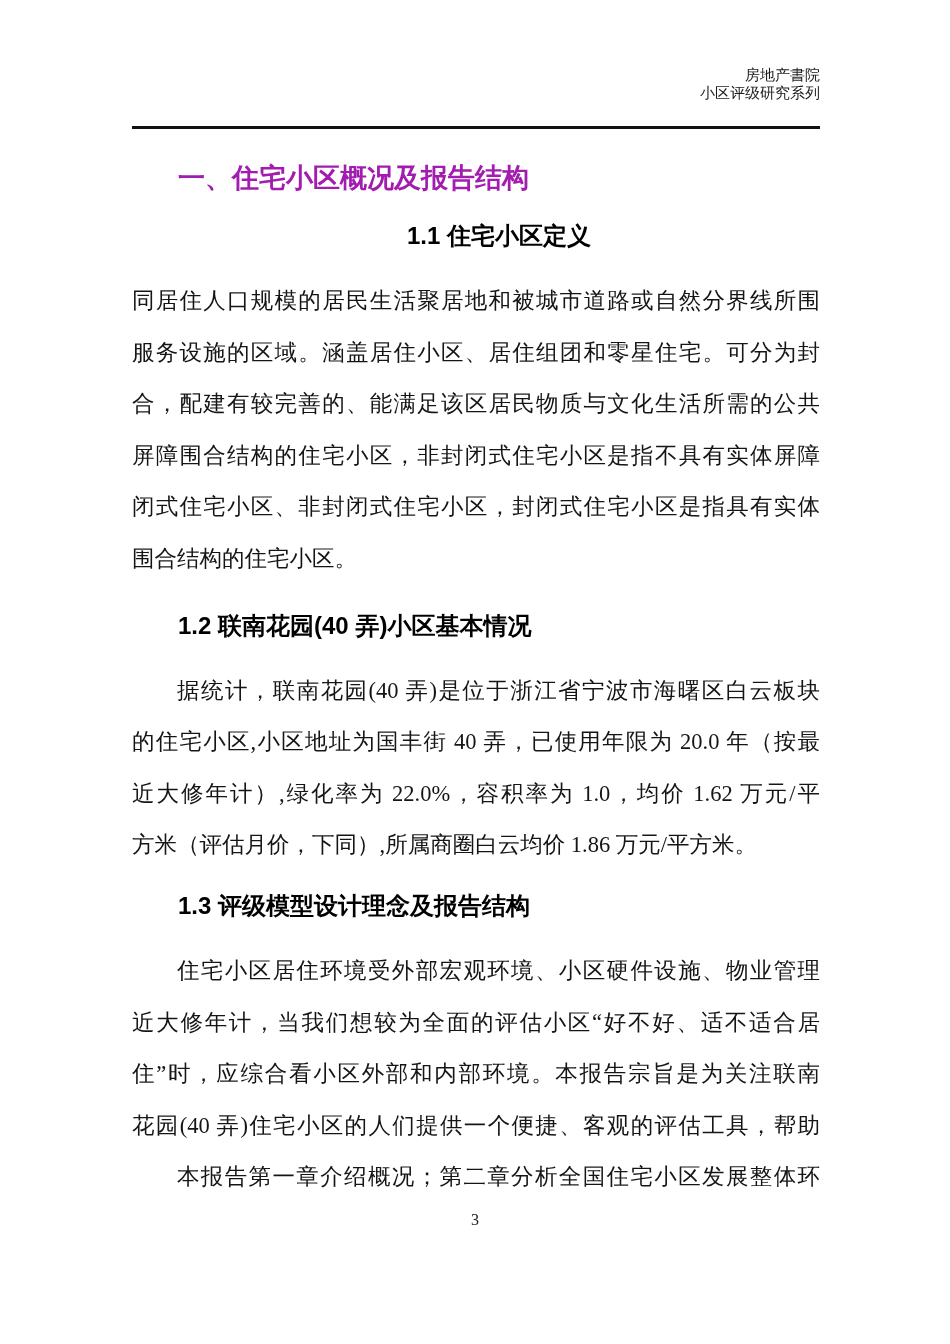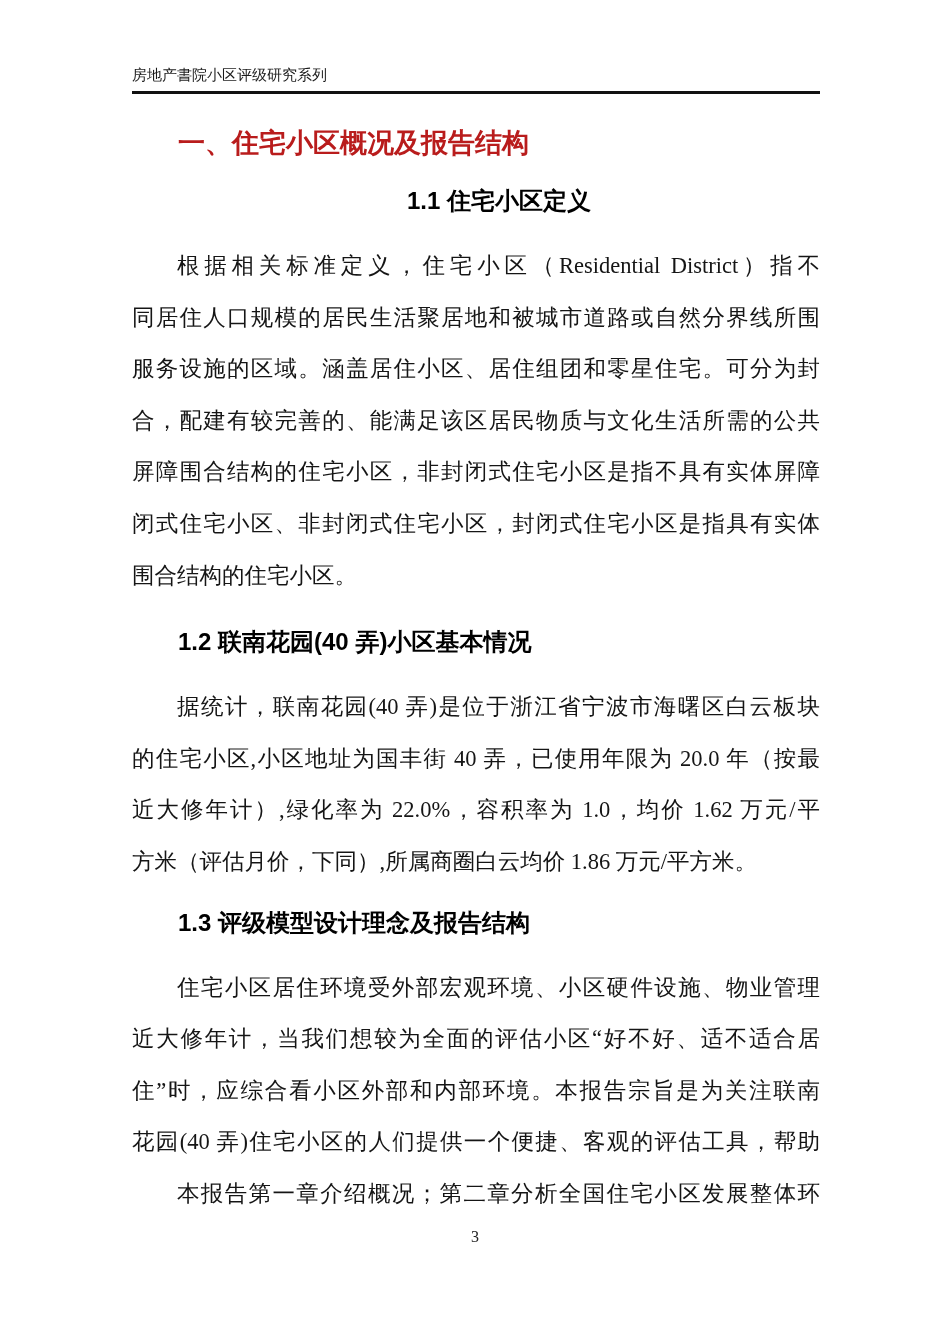--- a/index.html
+++ b/index.html
@@ -10,40 +10,42 @@
     font-family: "Liberation Serif", "DejaVu Serif", serif;
     overflow: hidden;
     position: relative;
   }
   .page { width: 950px; height: 1344px; }
 
   
   .hdr {
     margin: 0 130px 0 132px;
     padding-top: 66px;
-    padding-bottom: 7px;
+    padding-bottom: 24px;
     border-bottom: 3px solid #111111;
     display: flex;
+    justify-content: space-between;
     align-items: flex-end;
     font-family: "Liberation Sans", "DejaVu Sans", sans-serif;
     font-size: 15px;
     line-height: 18px;
     color: #1a1a1a;
+    flex-direction: column;
   }
 
   
   .content { margin: 0 130px 0 132px; }
 
   .title {
     margin: 32px 0 0 46px;
     font-family: "Liberation Sans", "DejaVu Sans", sans-serif;
     font-weight: 700;
     font-size: 27px;
     line-height: 34px;
-    color: #b91c1c;
+    color: #a21caf;
   }
 
   .h2 {
     margin: 0 0 0 46px;
     font-family: "Liberation Sans", "DejaVu Sans", sans-serif;
     font-weight: 700;
     font-size: 24px;
     line-height: 30px;
     color: #000;
   }
@@ -83,21 +85,20 @@
     <span>小区评级研究系列</span>
   </header>
 
   <main class="content">
 
     <h1 class="title">一、住宅小区概况及报告结构</h1>
 
     <section>
       <h2 class="h2 g1">1.1 住宅小区定义</h2>
       <div class="para">
-        <p class="ln ind full">根据相关标准定义，住宅小区（Residential District）指不</p>
         <p class="ln full">同居住人口规模的居民生活聚居地和被城市道路或自然分界线所围</p>
         <p class="ln full">服务设施的区域。涵盖居住小区、居住组团和零星住宅。可分为封</p>
         <p class="ln full">合，配建有较完善的、能满足该区居民物质与文化生活所需的公共</p>
         <p class="ln full">屏障围合结构的住宅小区，非封闭式住宅小区是指不具有实体屏障</p>
         <p class="ln full">闭式住宅小区、非封闭式住宅小区，封闭式住宅小区是指具有实体</p>
         <p class="ln">围合结构的住宅小区。</p>
       </div>
     </section>
 
     <section>

